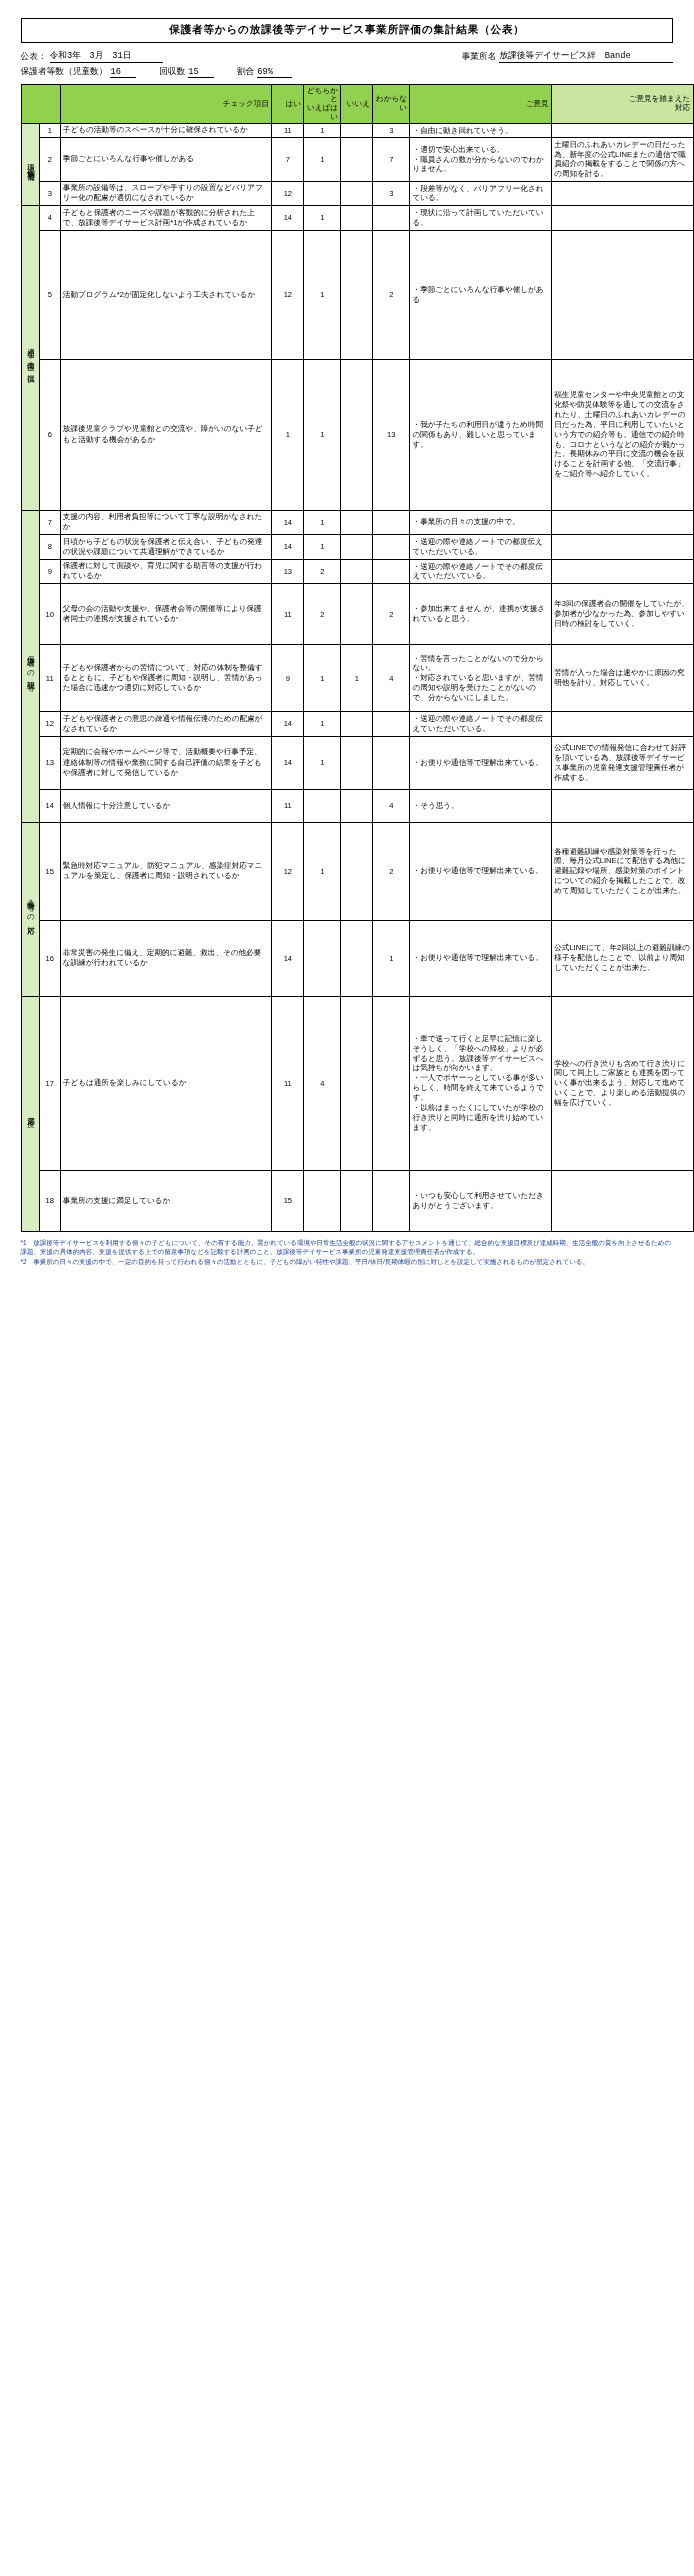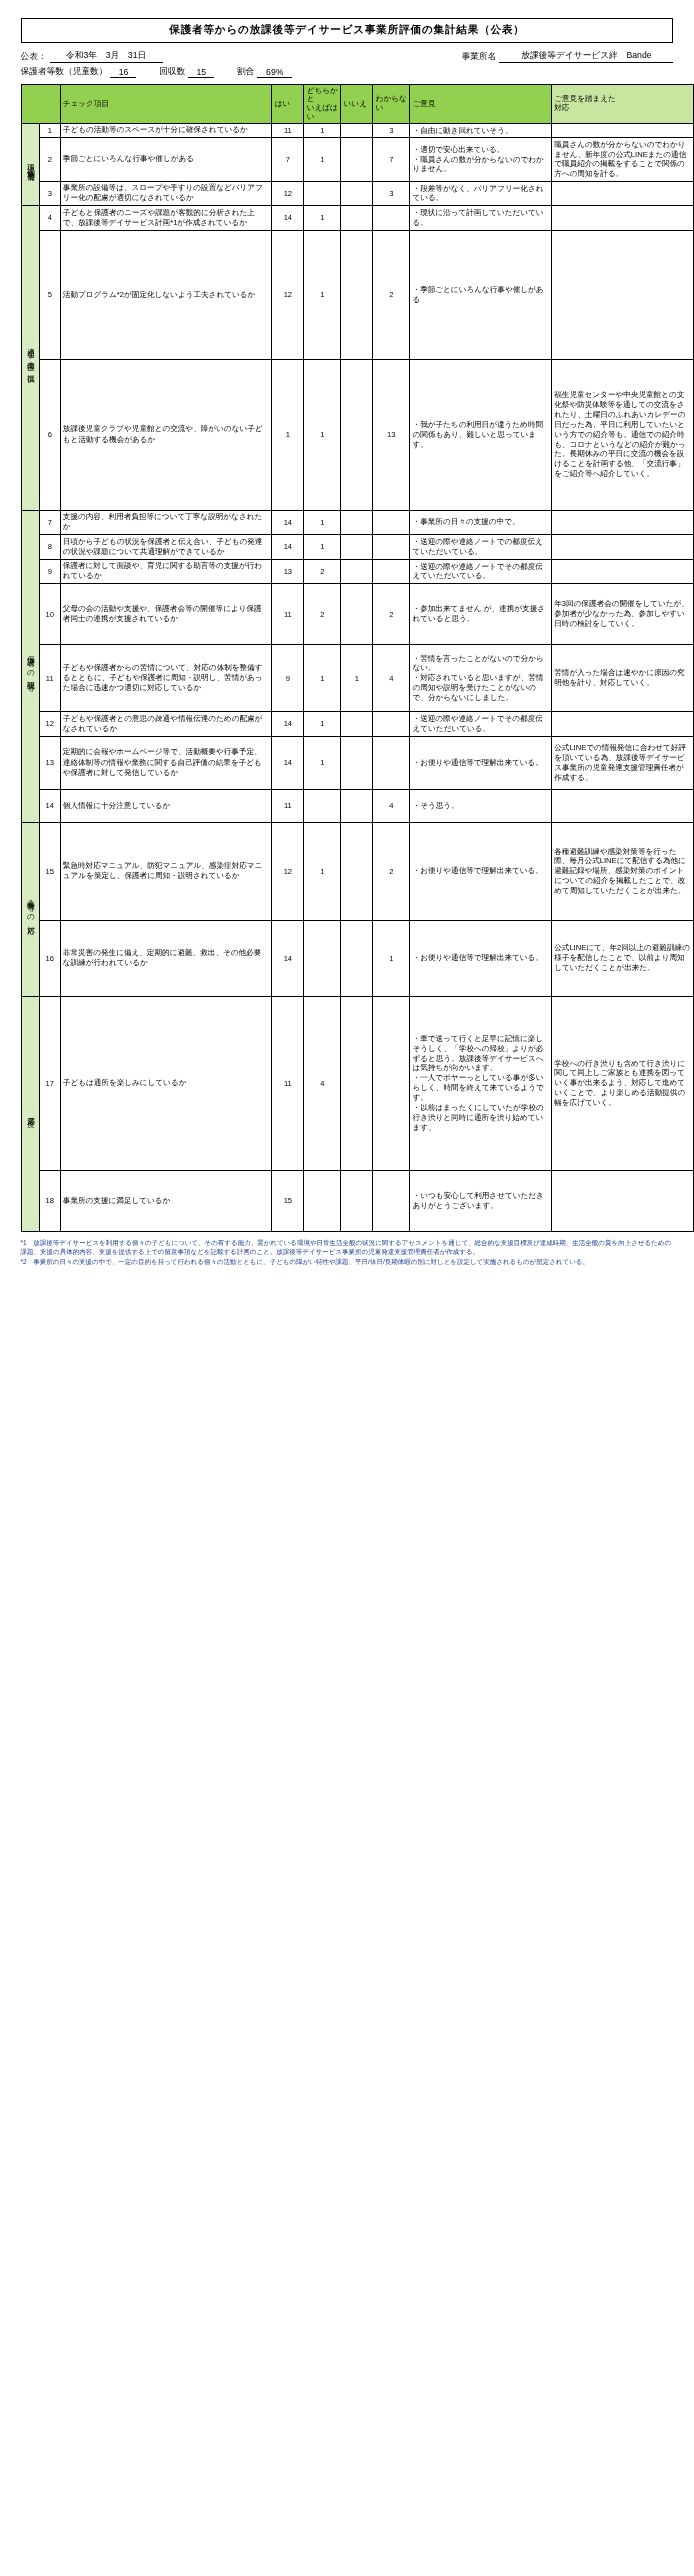--- a/index.html
+++ b/index.html
@@ -19,42 +19,42 @@
     font-size:10.6px;
     font-weight:bold;
     padding:4.5px 0;
     margin:7.6px 10.6px 6px 10.6px;
     letter-spacing:0.8px;
   }
   
   .meta{margin:0 10.6px 1.5px 10.6px;font-size:8.7px;}
   .meta-row{display:flex;align-items:flex-end;gap:3px;padding:1.5px 0;}
   .meta-label{white-space:nowrap;}
-  .ul{border-bottom:0.8px solid #000;display:inline-block;text-align:center;}
+  .ul{border-bottom:0.8px solid #000;display:inline-block;font-family:Liberation Mono, monospace;}
   .ul.w34{width:26px;}
   .ul.w46{width:35px;}
   .ul.w150{width:113px;}
   .spacer{flex:1;}
 
   table.grid{
     border-collapse:collapse;
     margin:4.5px 10.6px 0 10.6px;
     width:673px;
     table-layout:fixed;
   }
   table.grid th, table.grid td{
     border:0.8px solid #000;
     font-size:7.6px;
     vertical-align:middle;
     padding:1.5px 2.3px;
   }
   thead th{
     background:#92d050;
     font-weight:normal;
-    text-align:left;
+    text-align:right;
     font-size:8px;
     line-height:1.15;
     padding:3px 1.5px;
   }
   th.h-opinion{background:#92d050;}
   th.h-resp{background:#c8e6a0;}
   .cat{
     background:#d7ecc0;
     text-align:center;
     font-size:8px;
@@ -149,21 +149,21 @@
       </tr>
       <tr>
         <td class="num">2</td>
         <td class="item">季節ごとにいろんな行事や催しがある</td>
         <td class="cnt">7</td>
         <td class="cnt">1</td>
         <td class="cnt"></td>
         <td class="cnt">7</td>
         <td class="op" style="white-space:pre-line">・適切で安心出来ている。
 ・職員さんの数が分からないのでわかりません。</td>
-        <td class="resp" style="white-space:pre-line">職員さんの数が分からないのでわかりません、新年度の公式LINEまたの通信で職員紹介の掲載をすることで関係の方への周知を計る。</td>
+        <td class="resp" style="white-space:pre-line">土曜日のふれあいカレデーの日だった為、新年度の公式LINEまたの通信で職員紹介の掲載をすることで関係の方への周知を計る。</td>
       </tr>
       <tr>
         <td class="num">3</td>
         <td class="item">事業所の設備等は、スロープや手すりの設置などバリアフリー化の配慮が適切になされているか</td>
         <td class="cnt">12</td>
         <td class="cnt"></td>
         <td class="cnt"></td>
         <td class="cnt">3</td>
         <td class="op" style="white-space:pre-line">・段差等がなく、バリアフリー化されている。</td>
         <td class="resp" style="white-space:pre-line"></td>

